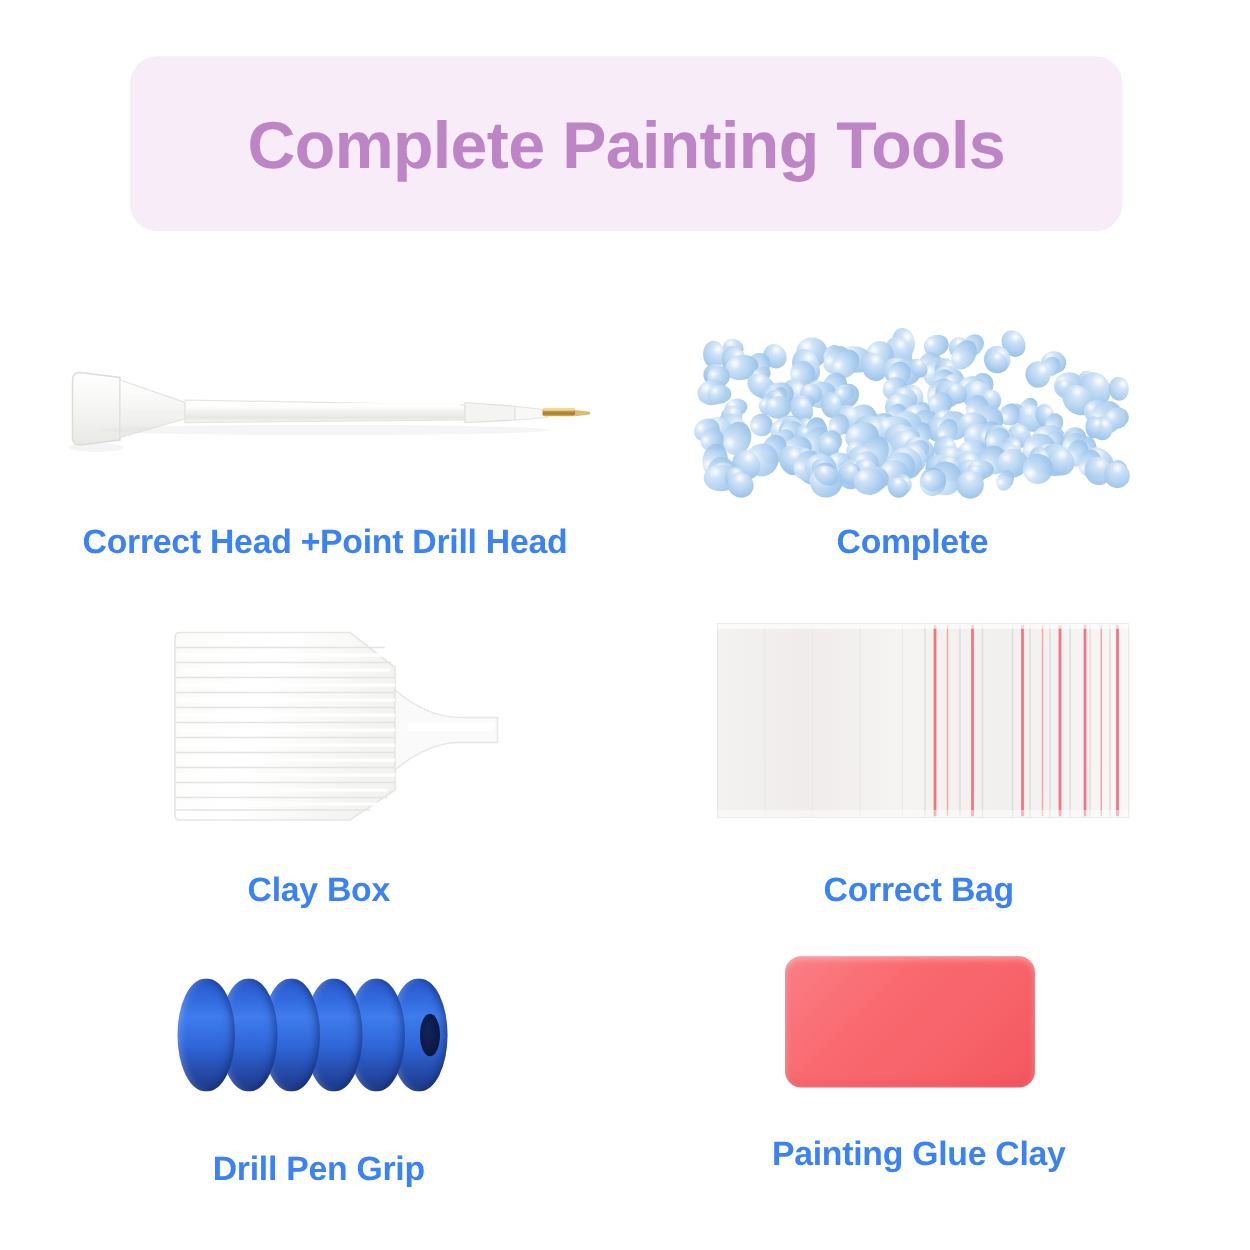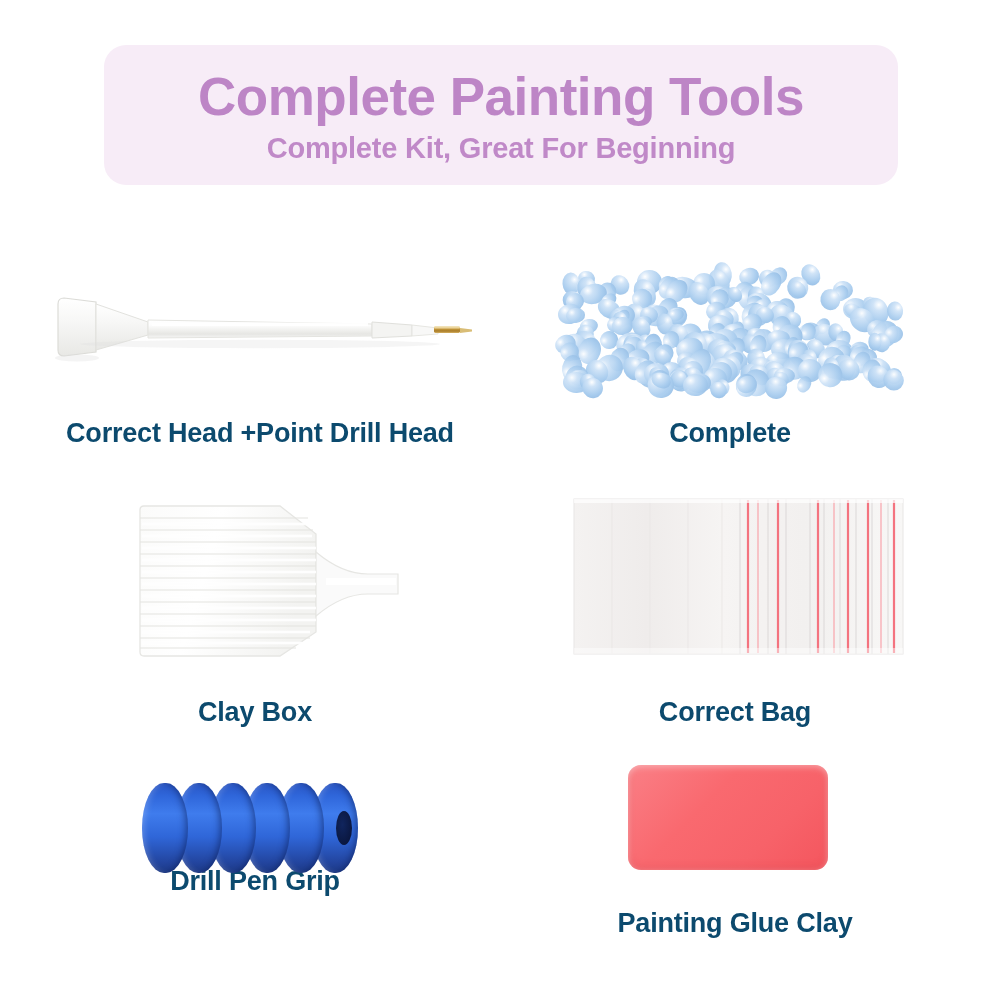--- a/index.html
+++ b/index.html
@@ -59,36 +59,36 @@
     position: relative;
     width: 100%;
     height: 100%;
   }
   .cell-label {
     position: absolute;
     width: 100%;
     text-align: center;
     font-size: 27px;
     font-weight: bold;
-    color: #0c4a6e;
+    color: #3b82f6;
     white-space: nowrap;
     letter-spacing: -0.2px;
   }
 
   
   #cell-pen       { left: 20px;  top: 240px; width: 480px; height: 170px; }
   #label-pen      { left: 20px;  top: 418px; width: 480px; }
   #cell-diamond   { left: 555px; top: 240px; width: 350px; height: 160px; }
   #label-diamond  { left: 545px; top: 418px; width: 370px; }
   #cell-drillbox  { left: 130px; top: 490px; width: 285px; height: 180px; }
   #label-drillbox { left: 110px; top: 697px; width: 290px; }
   #cell-bag       { left: 572px; top: 495px; width: 333px; height: 163px; }
   #label-bag      { left: 560px; top: 697px; width: 350px; }
   #cell-grip      { left: 140px; top: 783px; width: 226px; height: 90px; }
-  #label-grip     { left: 110px; top: 866px; width: 290px; }
+  #label-grip     { left: 110px; top: 920px; width: 290px; }
   #cell-clay      { left: 628px; top: 765px; width: 200px; height: 105px; }
   #label-clay     { left: 560px; top: 908px; width: 350px; }
 
   
   .pen-wrap { position: absolute; left: 0; top: 0; width: 100%; height: 100%; }
 
   
   .diamond-field {
     position: absolute;
     left: 0; top: 0;
@@ -137,21 +137,20 @@
     background: linear-gradient(135deg, #fa7f86 0%, #f9696f 38%, #f76269 70%, #f4565e 100%);
     box-shadow: inset 0 2px 6px rgba(255,255,255,0.42),
                 inset 0 -3px 8px rgba(180,40,50,0.16);
   }
 </style>
 </head>
 <body>
 
 <div id="header-banner">
   <div id="header-title">Complete Painting Tools</div>
-  <div id="header-subtitle">Complete Kit, Great For Beginning</div>
 </div>
 
 <div class="cell" id="cell-pen">
   <div class="cell-media">
     <svg class="pen-wrap" viewBox="0 0 480 170" preserveAspectRatio="none">
       <defs>
         <linearGradient id="penBody" x1="0" y1="0" x2="0" y2="1">
           <stop offset="0%" stop-color="#ffffff"></stop>
           <stop offset="28%" stop-color="#fdfdfd"></stop>
           <stop offset="55%" stop-color="#f1f1ef"></stop>

